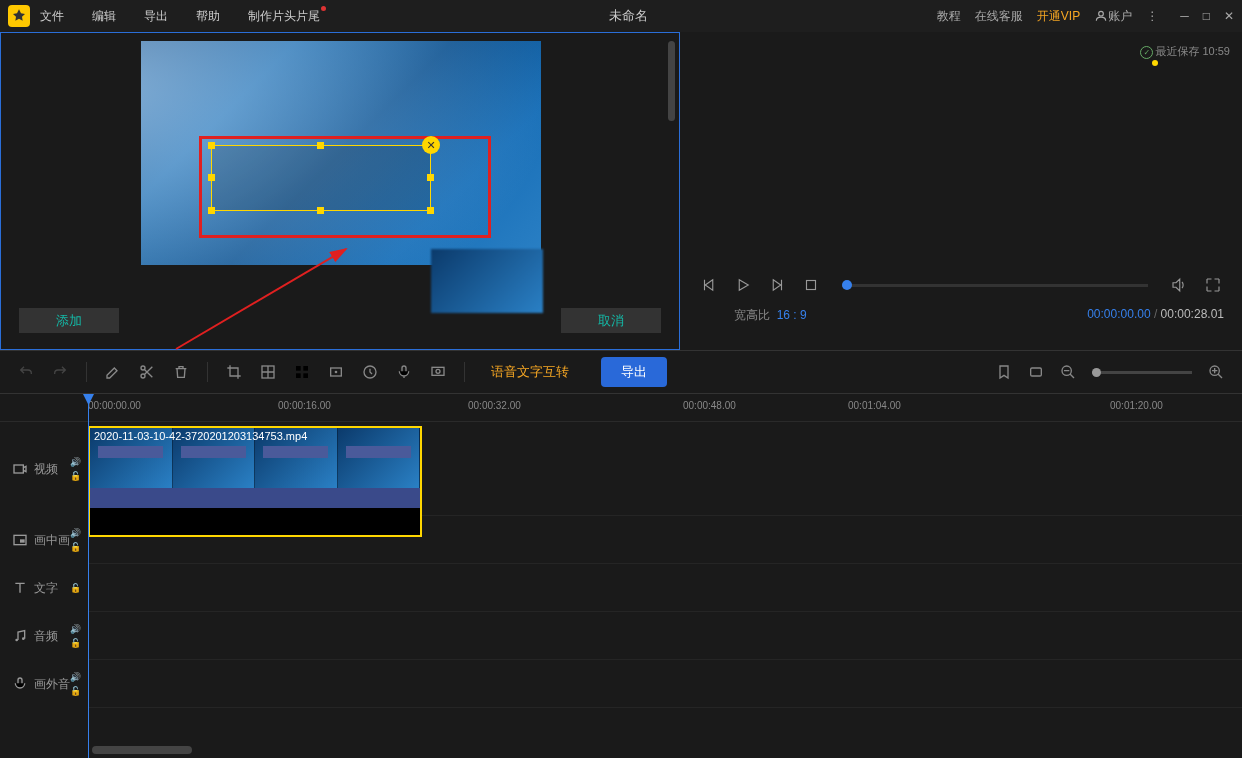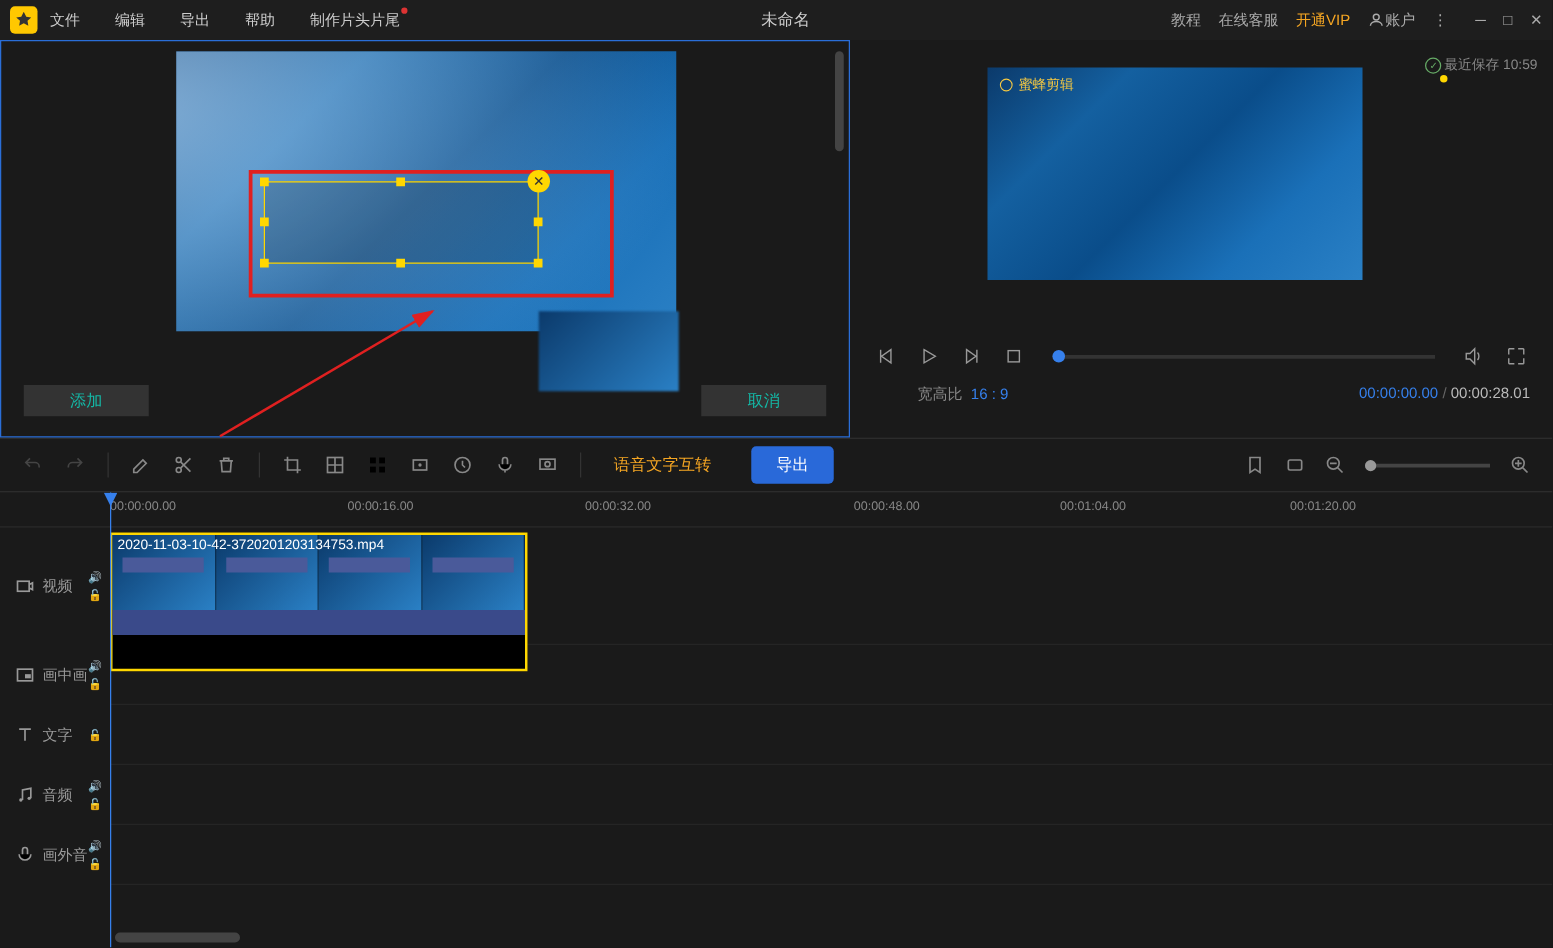--- a/index.html
+++ b/index.html
@@ -156,28 +156,20 @@
         <line x1="10" y1="110" x2="180" y2="10" stroke="#e02020" stroke-width="2" marker-end="url(#ah)"></line>
       </svg>
     <button class="add-btn">添加</button>
     <button class="cancel-btn">取消</button>
     <div class="vscroll"></div>
   </div>
 
   <div class="right-panel">
     <div class="save-info">最近保存 10:59</div>
     <div class="yellow-dot"></div>
-    <div class="right-preview">
-      <div class="watermark">
-        <svg viewBox="0 0 24 24" style="width:14px;height:14px;">
-            <circle cx="12" cy="12" r="8" fill="none" stroke="#f5c842" stroke-width="1.5"></circle>
-          </svg>
-        <span>蜜蜂剪辑</span>
-      </div>
-    </div>
     <div class="play-controls">
       <div class="pc-btn">
           <svg viewBox="0 0 24 24">
             <path d="M17 5l-10 7 10 7V5z M6 5v14"></path>
           </svg>
         </div>
       <div class="pc-btn">
           <svg viewBox="0 0 24 24">
             <path d="M7 5l12 7-12 7V5z"></path>
           </svg>
@@ -322,21 +314,21 @@
   </div>
 </div>
 
 <div class="timeline">
   <div class="ruler">
     <div class="ruler-mark" style="left:88px;">00:00:00.00</div>
     <div class="ruler-mark" style="left:278px;">00:00:16.00</div>
     <div class="ruler-mark" style="left:468px;">00:00:32.00</div>
     <div class="ruler-mark" style="left:658px;padding-left:25px;">00:00:48.00</div>
     <div class="ruler-mark" style="left:848px;">00:01:04.00</div>
-    <div class="ruler-mark" style="left:1012px;padding-left:20px;">00:01:20.00</div>
+    <div class="ruler-mark" style="left:1090px;padding-left:20px;">00:01:20.00</div>
   </div>
   <div class="playhead"></div>
   <div class="track-labels">
     <div class="track-label video">
       <svg viewBox="0 0 24 24">
           <rect x="3" y="6" width="14" height="12" fill="none" stroke="#999" stroke-width="2"></rect>
           <path d="M17 10l4-2v8l-4-2" fill="none" stroke="#999" stroke-width="2"></path>
         </svg>
       <span>视频</span>
       <div class="track-icons">

